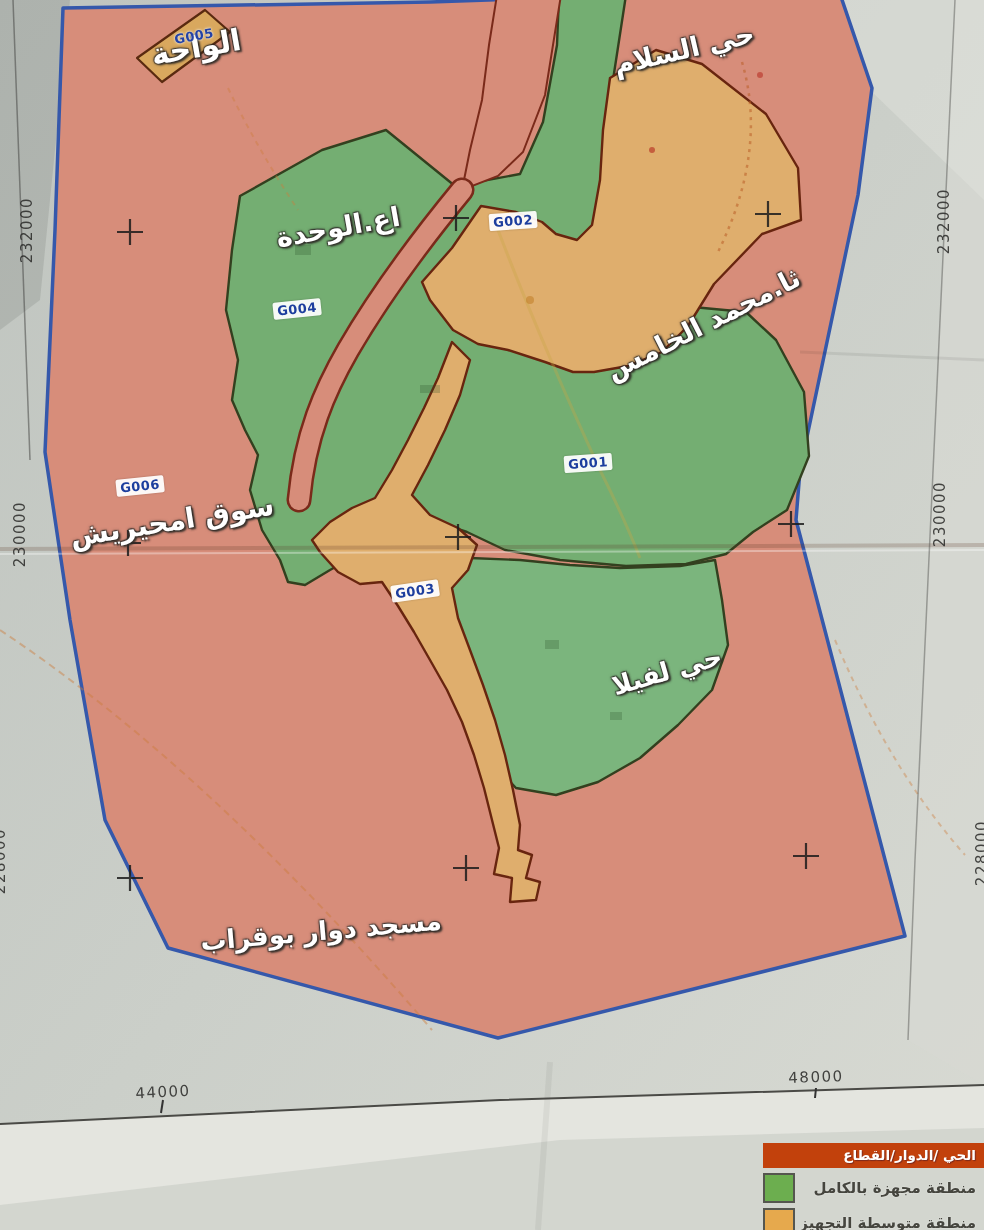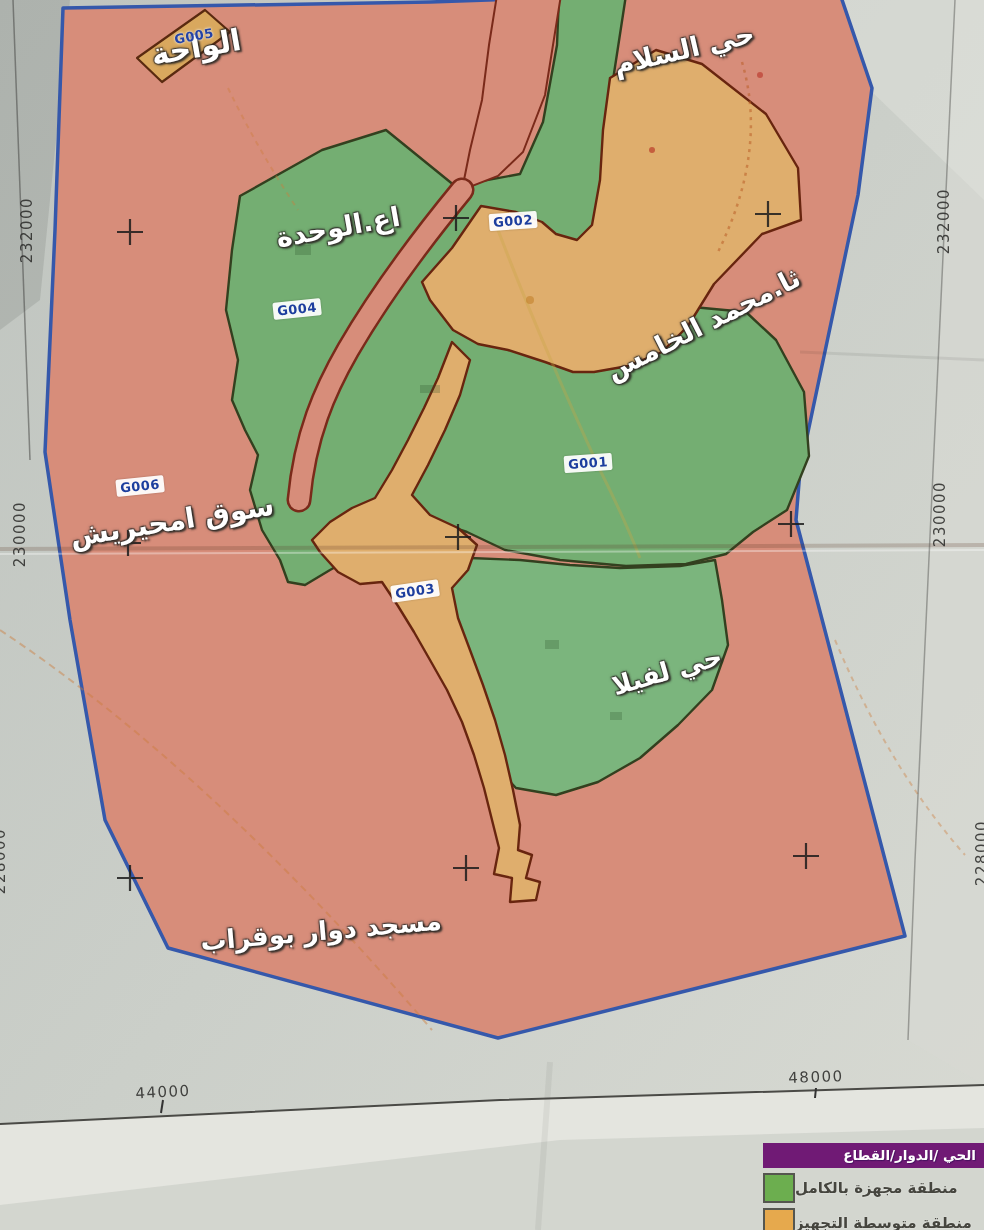--- a/index.html
+++ b/index.html
@@ -27,30 +27,30 @@
   }
   .zcode.bare{background:transparent;box-shadow:none;color:#2442a6;
     text-shadow:0 0 3px #e8e4da,0 0 2px #e8e4da;}
   .coord{
     position:absolute;color:#2e2e2c;font-size:15px;letter-spacing:1.5px;
     white-space:nowrap;transform:translate(-50%,-50%) rotate(var(--r,0deg));
     opacity:.88;font-weight:500;
   }
   .legend{position:absolute;left:763px;top:1143px;width:221px;}
   .legend-header{
-    background:#701a75;color:#fff;font-weight:bold;font-size:13.5px;
+    background:#c2410c;color:#fff;font-weight:bold;font-size:13.5px;
     padding:4px 8px 5px;text-align:right;direction:rtl;white-space:nowrap;
     text-shadow:1px 1px 1px rgba(0,0,60,.35);
   }
   .legend-row{display:flex;align-items:center;margin-top:5px;}
   .legend-swatch{width:32px;height:30px;border:2px solid #55564f;box-sizing:border-box;flex:none;}
   .sw-green{background:#6cae4f;}
   .sw-orange{background:#e6a94d;}
   .legend-label{
-    flex:1;direction:rtl;text-align:left;padding-right:8px;color:#45453e;
+    flex:1;direction:rtl;text-align:right;padding-right:8px;color:#45453e;
     font-weight:bold;font-size:15px;white-space:nowrap;
     text-shadow:0 0 2px rgba(255,255,255,.6);
   }
 </style>
 </head>
 <body>
 
 <div class="stage">
 
   <svg width="984" height="1230" viewBox="0 0 984 1230">

